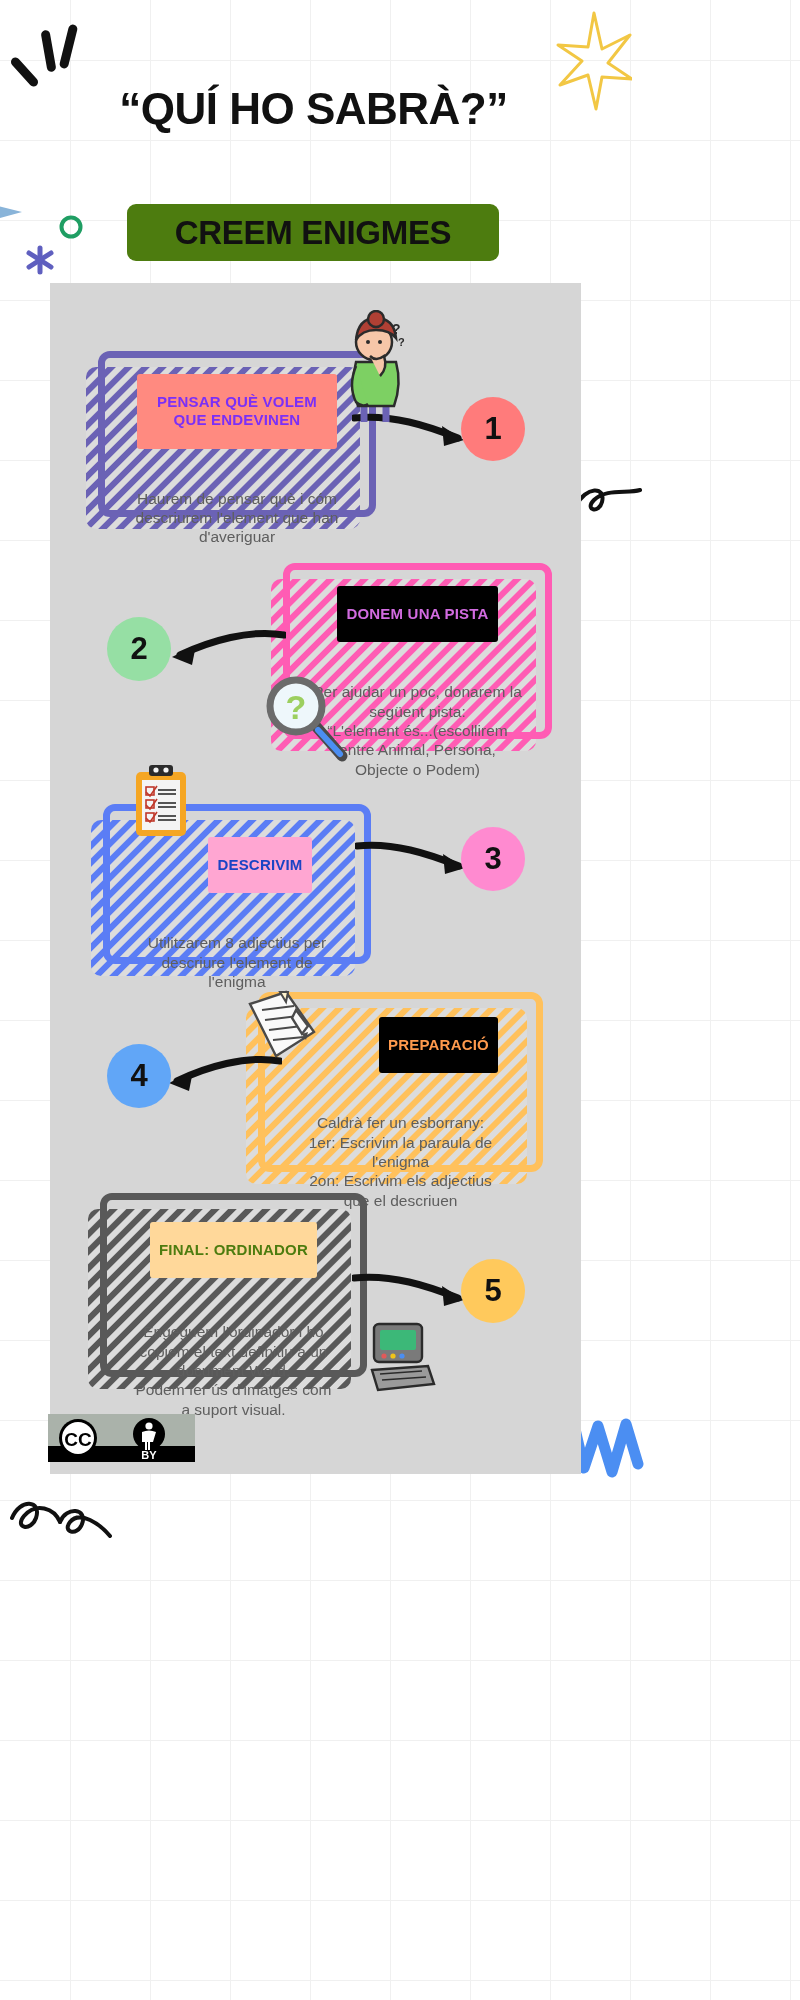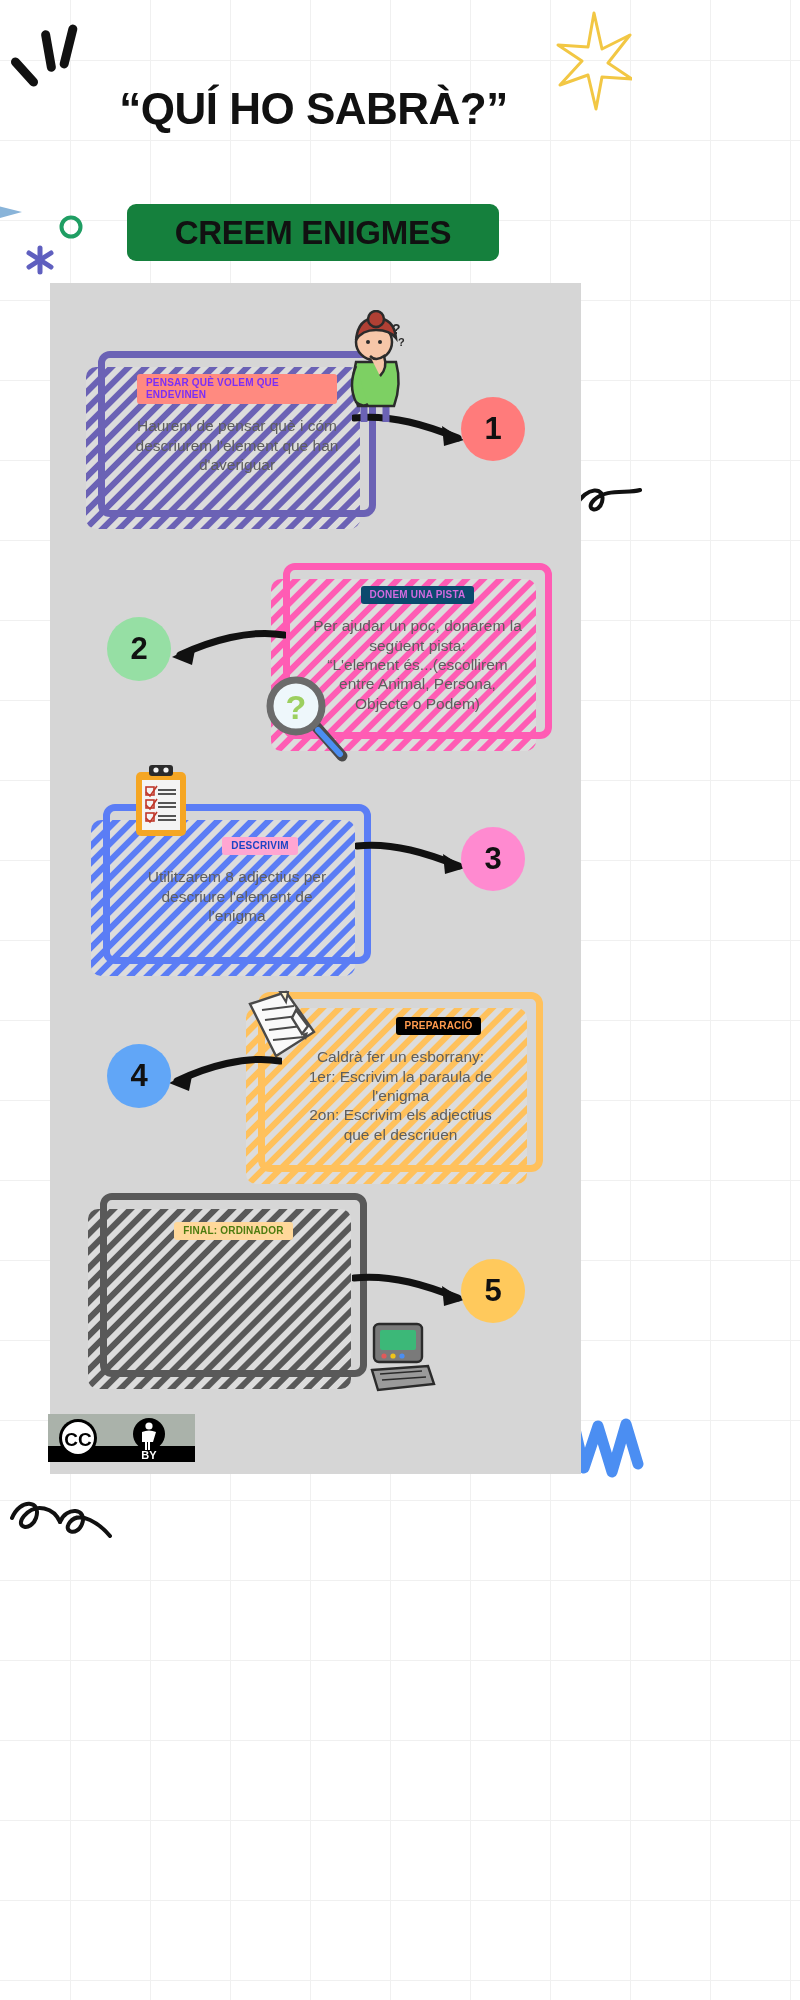--- a/index.html
+++ b/index.html
@@ -52,21 +52,21 @@
     color: #111111;
     z-index: 5;
     white-space: nowrap;
   }
 
   
   #banner {
     position: absolute;
     left: 127px; top: 204px;
     width: 372px; height: 57px;
-    background: #15803d;
+    background: #4d7c0f;
     border-radius: 9px;
     display: flex;
     align-items: center;
     justify-content: center;
     z-index: 5;
   }
   #banner .banner-text {
     font-size: 33px;
     font-weight: 900;
     letter-spacing: -0.3px;
@@ -103,35 +103,36 @@
     border-width: 7px;
     background: transparent;
     display: flex;
     flex-direction: column;
     align-items: center;
     justify-content: flex-start;
     padding: 16px 22px;
   }
   .card-heading {
     display: inline-block;
-    padding: 3px 9px;
+    padding: 19px 9px;
     border-radius: 3px;
-    font-size: 10px;
+    font-size: 15px;
     font-weight: 900;
     letter-spacing: 0.2px;
     line-height: 1.22;
-    text-align: left;
+    text-align: center;
     margin-bottom: 12px;
   }
   .card-body {
     font-size: 15.5px;
     line-height: 1.25;
     color: #5e5e5e;
     text-align: center;
     white-space: pre-line;
+    margin-top: 28px;
   }
 
   
   .bubble {
     position: absolute;
     width: 64px; height: 64px;
     border-radius: 50%;
     display: flex;
     align-items: center;
     justify-content: center;
@@ -274,21 +275,21 @@
     <svg class="card-shadow" width="269" height="176" viewBox="0 0 269 176" preserveAspectRatio="none">
       <defs>
         <pattern id="h2" width="12" height="12" patternTransform="rotate(45)" patternUnits="userSpaceOnUse">
           <rect width="12" height="12" fill="#ff5cb4"></rect>
           <rect width="6" height="12" fill="#dcdcdc"></rect>
         </pattern>
       </defs>
       <rect x="2" y="2" width="265" height="172" rx="10" fill="url(#h2)"></rect>
     </svg>
     <div class="card-inner" style="border-color:#ff5cb4;">
-      <div class="card-heading" style="background:#0c4a6e;color:#d26be0;">DONEM UNA PISTA</div>
+      <div class="card-heading" style="background:#000000;color:#d26be0;">DONEM UNA PISTA</div>
       <div class="card-body">Per ajudar un poc, donarem la
 següent pista:
 “L'element és...(escollirem
 entre Animal, Persona,
 Objecte o Podem)</div>
     </div>
   </div>
 
   <div class="illus" style="left:262px;top:672px;">
     <svg width="90" height="90" viewBox="0 0 90 90">
@@ -416,20 +417,25 @@
       <defs>
         <pattern id="h5" width="12" height="12" patternTransform="rotate(45)" patternUnits="userSpaceOnUse">
           <rect width="12" height="12" fill="#595959"></rect>
           <rect width="6" height="12" fill="#dcdcdc"></rect>
         </pattern>
       </defs>
       <rect x="2" y="2" width="263" height="180" rx="10" fill="url(#h5)"></rect>
     </svg>
     <div class="card-inner" style="border-color:#595959;padding-top:22px;">
       <div class="card-heading" style="background:#ffd89a;color:#4d7c0f;margin-bottom:16px;">FINAL: ORDINADOR</div>
+      <div class="card-body">Engeguem l'ordinador i ho
+copiem el text definitiu a un
+document Word.
+Podem fer ús d'imatges com
+a suport visual.</div>
     </div>
   </div>
 
   <div class="illus" style="left:370px;top:1322px;">
     <svg width="66" height="72" viewBox="0 0 66 72">
       <rect x="4" y="2" width="48" height="38" rx="5" fill="#7a7a7a" stroke="#2b2b2b" stroke-width="2.4"></rect>
       <rect x="10" y="8" width="36" height="20" rx="2" fill="#3cb878"></rect>
       <circle cx="14" cy="34" r="2.6" fill="#e05a5a"></circle>
       <circle cx="23" cy="34" r="2.6" fill="#f0c419"></circle>
       <circle cx="32" cy="34" r="2.6" fill="#4b8ef2"></circle>

